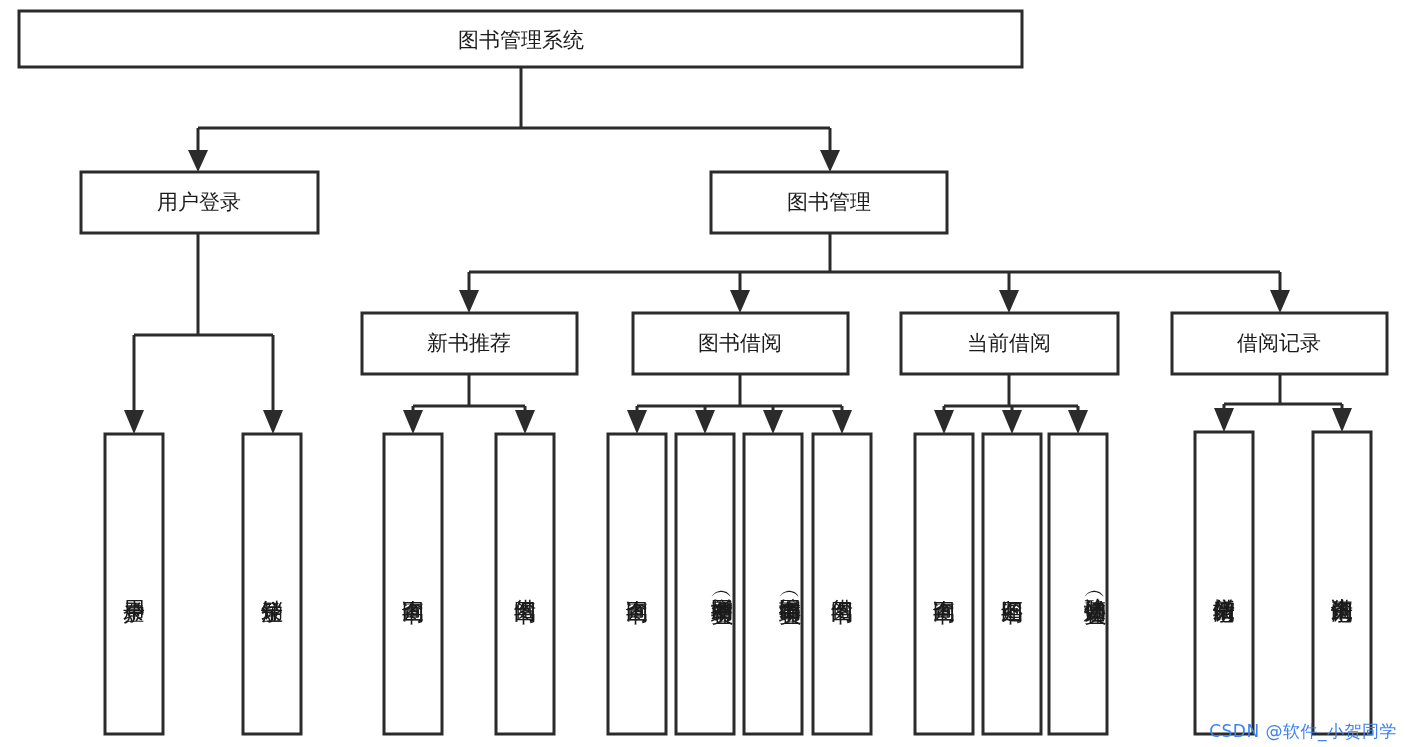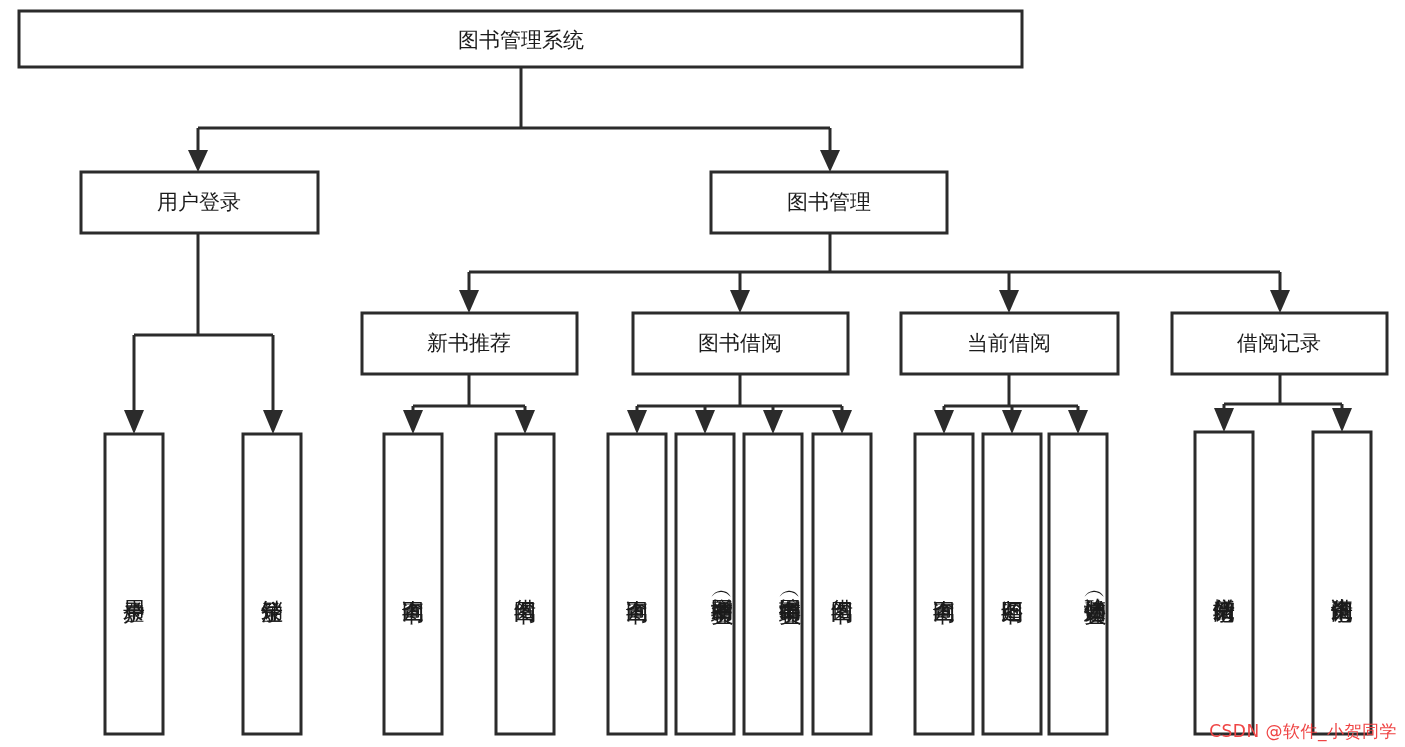--- a/index.html
+++ b/index.html
@@ -65,21 +65,21 @@
     letter-spacing: 1px;
     white-space: nowrap;
     pointer-events: none;
   }
   .watermark {
     position: absolute;
     right: 8px;
     bottom: 4px;
     font-family: "DejaVu Sans", "Liberation Sans", sans-serif;
     font-size: 17px;
-    color: #ef4444;
+    color: #3b82f6;
     letter-spacing: 0.5px;
     white-space: nowrap;
   }
 </style>
 </head>
 <body>
 
 <div id="diagram-root">
 
   <svg id="flow" viewBox="0 0 1405 747" xmlns="http://www.w3.org/2000/svg">

